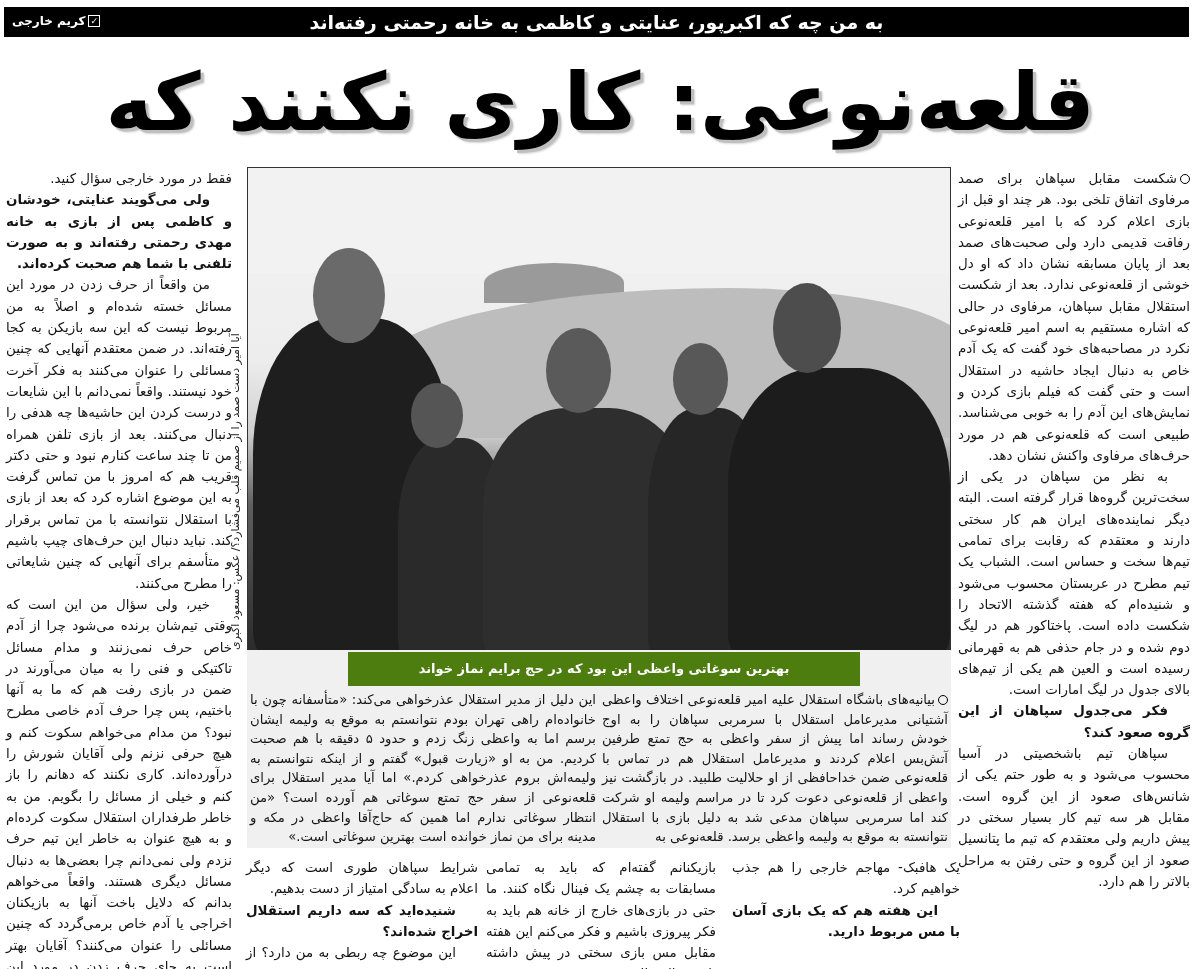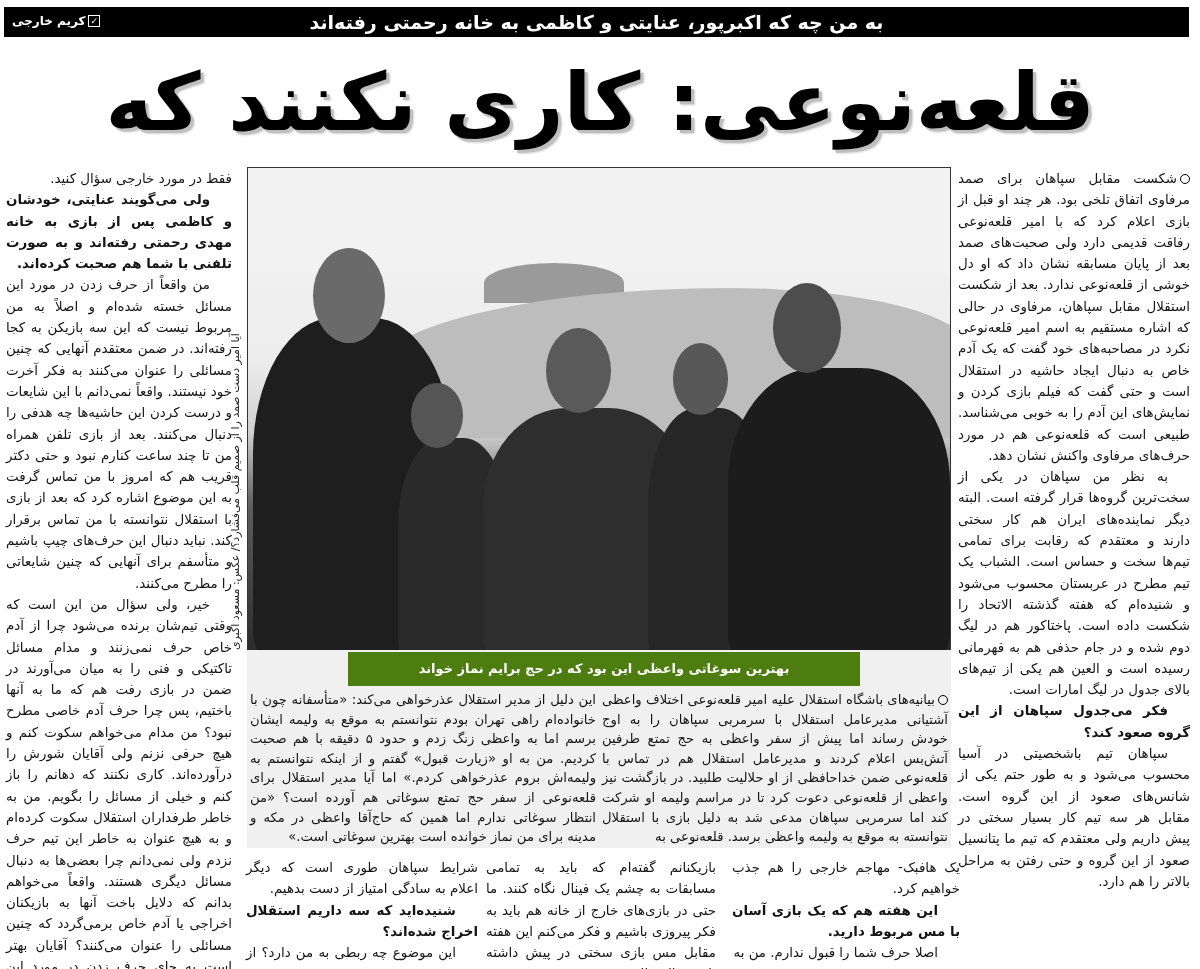--- a/index.html
+++ b/index.html
@@ -101,21 +101,20 @@
 <div class="box"></div>
 <div class="box-title">بهترین سوغاتی واعظی این بود که در حج برایم نماز خواند</div>
 <div class="box-col box-col-right">
   <span class="bullet"></span><span>بیانیه‌های باشگاه استقلال علیه امیر قلعه‌نوعی اختلاف واعظی آشتیانی مدیرعامل استقلال با سرمربی سپاهان را به اوج خودش رساند اما پیش از سفر واعظی به حج تمتع طرفین آتش‌بس اعلام کردند و مدیرعامل استقلال هم در تماس با قلعه‌نوعی ضمن خداحافظی از او حلالیت طلبید. در بازگشت نیز واعظی از قلعه‌نوعی دعوت کرد تا در مراسم ولیمه او شرکت کند اما سرمربی سپاهان مدعی شد به دلیل بازی با استقلال نتوانسته به موقع به ولیمه واعظی برسد. قلعه‌نوعی به</span>
 </div>
 <div class="box-col box-col-left">این دلیل از مدیر استقلال عذرخواهی می‌کند: «متأسفانه چون با خانواده‌ام راهی تهران بودم نتوانستم به موقع به ولیمه ایشان برسم اما به واعظی زنگ زدم و حدود ۵ دقیقه با هم صحبت کردیم. من به او «زیارت قبول» گفتم و از اینکه نتوانستم به ولیمه‌اش بروم عذرخواهی کردم.» اما آیا مدیر استقلال برای قلعه‌نوعی از سفر حج تمتع سوغاتی هم آورده است؟ «من انتظار سوغاتی ندارم اما همین که حاج‌آقا واعظی در مکه و مدینه برای من نماز خوانده است بهترین سوغاتی است.»</div>
 
 <div class="bot bot-1">
   <p>یک هافبک- مهاجم خارجی را هم جذب خواهیم کرد.</p>
   <p class="q ind">این هفته هم که یک بازی آسان با مس مربوط دارید.</p>
-  <p class="ind">اصلا حرف شما را قبول ندارم. من به</p>
 </div>
 <div class="bot bot-2">
   <p>بازیکنانم گفته‌ام که باید به تمامی مسابقات به چشم یک فینال نگاه کنند. ما حتی در بازی‌های خارج از خانه هم باید به فکر پیروزی باشیم و فکر می‌کنم این هفته مقابل مس بازی سختی در پیش داشته باشیم. البته الان</p>
 </div>
 <div class="bot bot-3">
   <p>شرایط سپاهان طوری است که دیگر اعلام به سادگی امتیاز از دست بدهیم.</p>
   <p class="q ind">شنیده‌اید که سه داریم استقلال اخراج شده‌اند؟</p>
   <p class="ind">این موضوع چه ربطی به من دارد؟ از من</p>
 </div>
 

